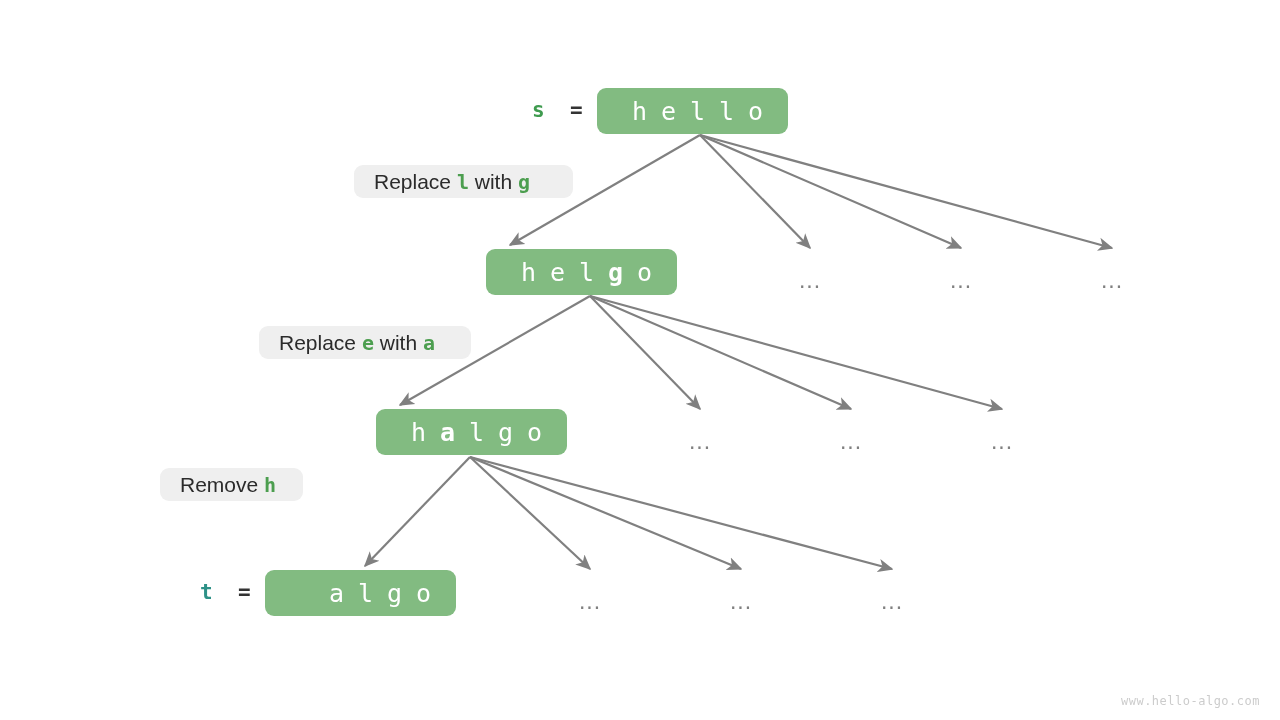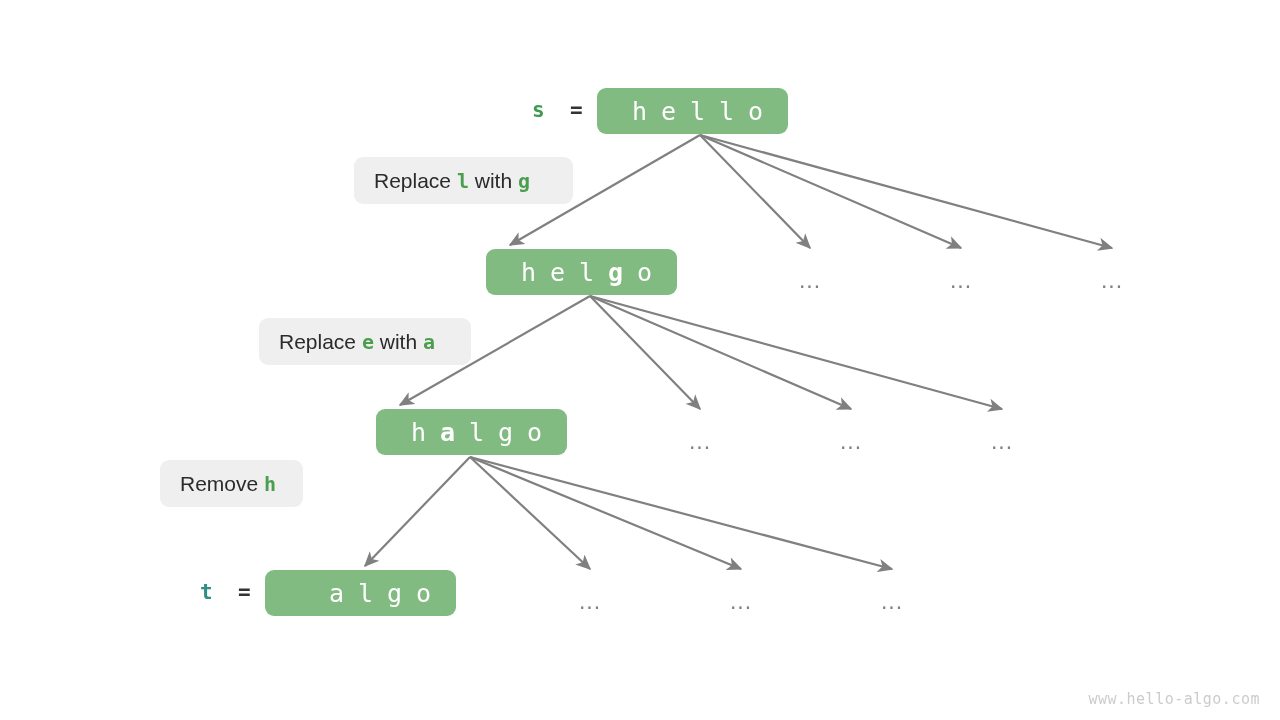--- a/index.html
+++ b/index.html
@@ -74,25 +74,26 @@
 
   
   .op-chip {
     position: absolute;
     background: #efefef;
     border-radius: 9px;
     box-sizing: border-box;
     display: flex;
     align-items: center;
     padding: 12px 20px;
-    height: 47px;
+    height: 33px;
     font-family: "Liberation Sans", sans-serif;
     font-size: 21px;
     color: #2b2b2b;
     white-space: pre;
+    margin-top: 8px;
   }
   .op-chip .mono {
     font-family: "DejaVu Sans Mono", "Liberation Mono", monospace;
     font-weight: bold;
     color: #4c9e4f;
     font-size: 20px;
   }
 
   
   .ellipsis {
@@ -104,21 +105,21 @@
     transform: translate(-50%, -50%);
     white-space: pre;
   }
 
   
   #footer {
     position: absolute;
     right: 20px;
     bottom: 12px;
     font-family: "DejaVu Sans Mono", "Liberation Mono", monospace;
-    font-size: 15px;
+    font-size: 12px;
     color: #cccccc;
     letter-spacing: 0.5px;
     white-space: pre;
   }
 </style>
 </head>
 <body>
 
 <div id="canvas">
 

